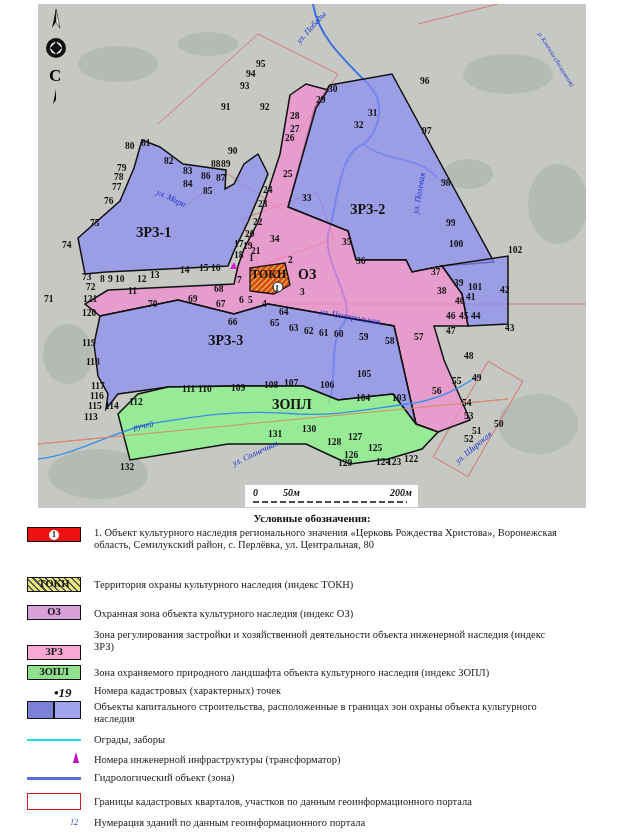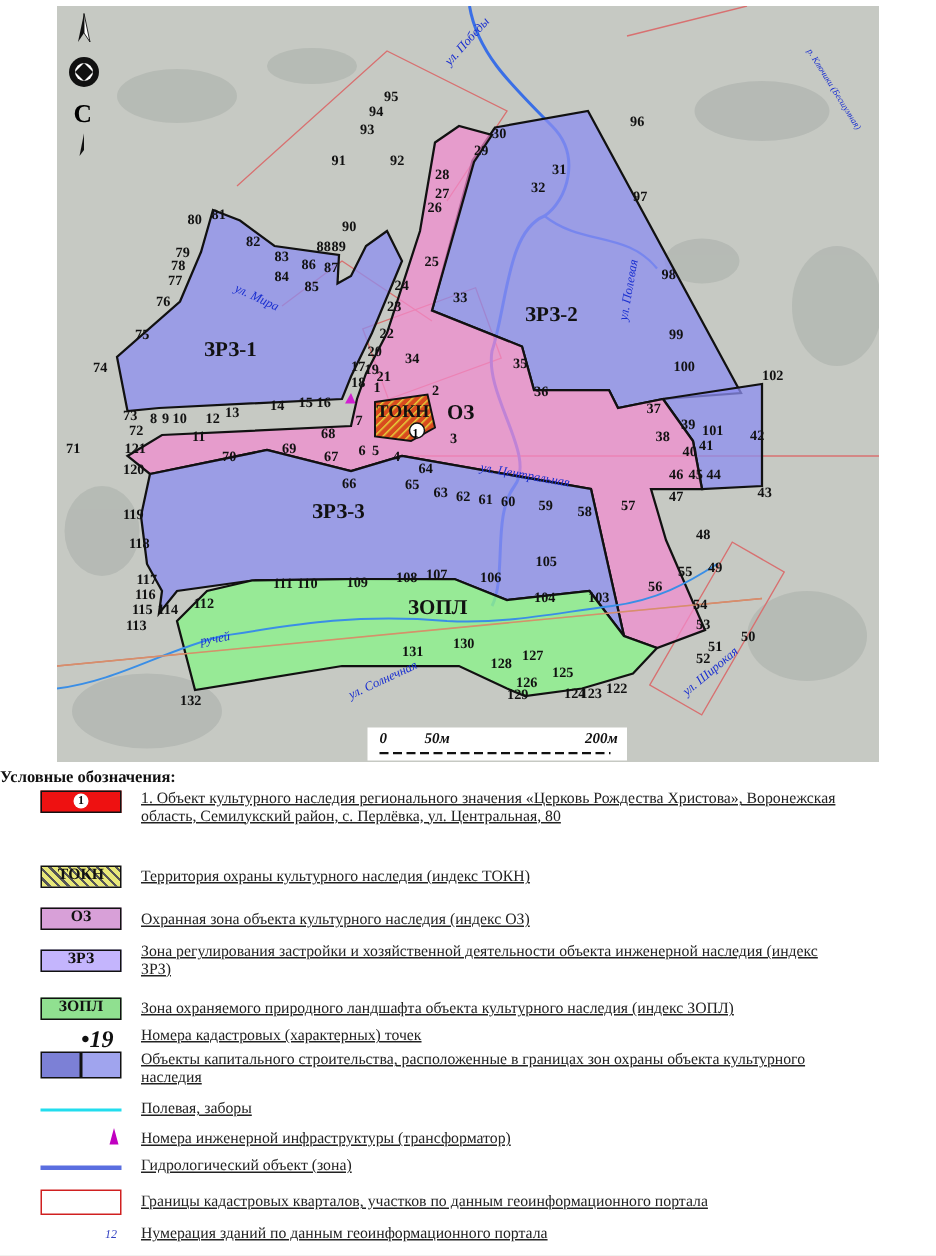--- a/index.html
+++ b/index.html
@@ -5,25 +5,25 @@
   html, body { margin:0; padding:0; background:#ffffff; }
   body { width:624px; height:837px; position:relative; overflow:hidden;
          font-family:"Liberation Serif", "DejaVu Serif", serif; color:#111; }
   #map { position:absolute; left:38px; top:4px; width:548px; height:504px; background:#c9ccc6; overflow:hidden; }
   #map svg { position:absolute; left:0; top:0; }
   .pt { font-family:"Liberation Serif", serif; font-weight:bold; font-size:9.5px; fill:#111; }
   .zone { font-family:"Liberation Serif", serif; font-weight:bold; font-size:14px; fill:#111; }
   .street { font-family:"Liberation Serif", serif; font-style:italic; font-size:8.5px; fill:#1a2fd0; }
   .scalebar { position:absolute; left:245px; top:485px; width:173px; height:22px; background:#fff; }
   .scalebar span { position:absolute; top:2px; font-style:italic; font-weight:bold; font-size:10px; }
-  .legend-title { position:absolute; left:0; width:624px; top:512px; text-align:left; font-weight:bold; font-size:11px; }
+  .legend-title { position:absolute; left:0; width:624px; top:512px; text-align:center; font-weight:bold; font-size:11px; }
   .lg-row { position:absolute; left:0; width:624px; }
   .swatch { position:absolute; left:27px; width:54px; height:15px; border:1.5px solid #111; box-sizing:border-box;
             font-weight:bold; font-size:10.5px; text-align:center; line-height:12px; }
-  .lg-text { position:absolute; left:94px; font-size:10.5px; line-height:11.5px; color:#222; width:470px;text-decoration:underline; }
+  .lg-text { position:absolute; left:94px; font-size:10.5px; line-height:11.5px; color:#222; width:470px; }
 </style>
 </head>
 <body>
 
 <div id="map">
   <svg width="548" height="504" viewBox="0 0 548 504">
 
     <rect x="0" y="0" width="548" height="504" fill="#c6c9c3"></rect>
     <g fill="#a9aeaa" opacity="0.55">
       <ellipse cx="80" cy="60" rx="40" ry="18"></ellipse>
@@ -263,44 +263,44 @@
   <div class="swatch" style="top:0;background:repeating-linear-gradient(45deg,#e8e87a 0 3px,#555 3px 4.5px);color:#111">ТОКН</div>
   <div class="lg-text" style="top:2px">Территория охраны культурного наследия (индекс ТОКН)</div>
 </div>
 
 <div class="lg-row" style="top:605px">
   <div class="swatch" style="top:0;background:#d8a0d8;">ОЗ</div>
   <div class="lg-text" style="top:3px">Охранная зона объекта культурного наследия (индекс ОЗ)</div>
 </div>
 
 <div class="lg-row" style="top:629px">
-  <div class="swatch" style="top:4px;background:#c4b5fd;">ЗРЗ</div>
+  <div class="swatch" style="top:16px;background:#f9a8d4;">ЗРЗ</div>
   <div class="lg-text" style="top:0">Зона регулирования застройки и хозяйственной деятельности объекта инженерной наследия (индекс ЗРЗ)</div>
 </div>
 
 <div class="lg-row" style="top:665px">
   <div class="swatch" style="top:0;background:#90e090;">ЗОПЛ</div>
   <div class="lg-text" style="top:2px">Зона охраняемого природного ландшафта объекта культурного наследия (индекс ЗОПЛ)</div>
 </div>
 
 <div class="lg-row" style="top:685px">
-  <div style="position:absolute;left:54px;top:0;font-style:italic;font-weight:bold;font-size:16px">•19</div>
+  <div style="position:absolute;left:54px;top:0;font-style:italic;font-weight:bold;font-size:13px">•19</div>
   <div class="lg-text" style="top:0">Номера кадастровых (характерных) точек</div>
 </div>
 
 <div class="lg-row" style="top:701px">
   <div class="swatch" style="top:0;height:18px;background:linear-gradient(90deg,#7c80d6 0 50%,#a0a4ee 50% 100%);">
     <div style="position:absolute;left:25px;top:0;width:1.5px;height:100%;background:#111"></div>
   </div>
   <div class="lg-text" style="top:0">Объекты капитального строительства, расположенные в границах зон охраны объекта культурного наследия</div>
 </div>
 
 <div class="lg-row" style="top:734px">
   <div style="position:absolute;left:27px;top:5px;width:54px;height:2px;background:#22ddee"></div>
-  <div class="lg-text" style="top:0">Полевая, заборы</div>
+  <div class="lg-text" style="top:0">Ограды, заборы</div>
 </div>
 
 <div class="lg-row" style="top:752px">
   <div style="position:absolute;left:73px;top:0;width:0;height:0;border-left:3px solid transparent;border-right:3px solid transparent;border-bottom:11px solid #c000c0"></div>
   <div class="lg-text" style="top:2px">Номера инженерной инфраструктуры (трансформатор)</div>
 </div>
 
 <div class="lg-row" style="top:772px">
   <div style="position:absolute;left:27px;top:5px;width:54px;height:3px;background:#5a6ee0"></div>
   <div class="lg-text" style="top:0">Гидрологический объект (зона)</div>

